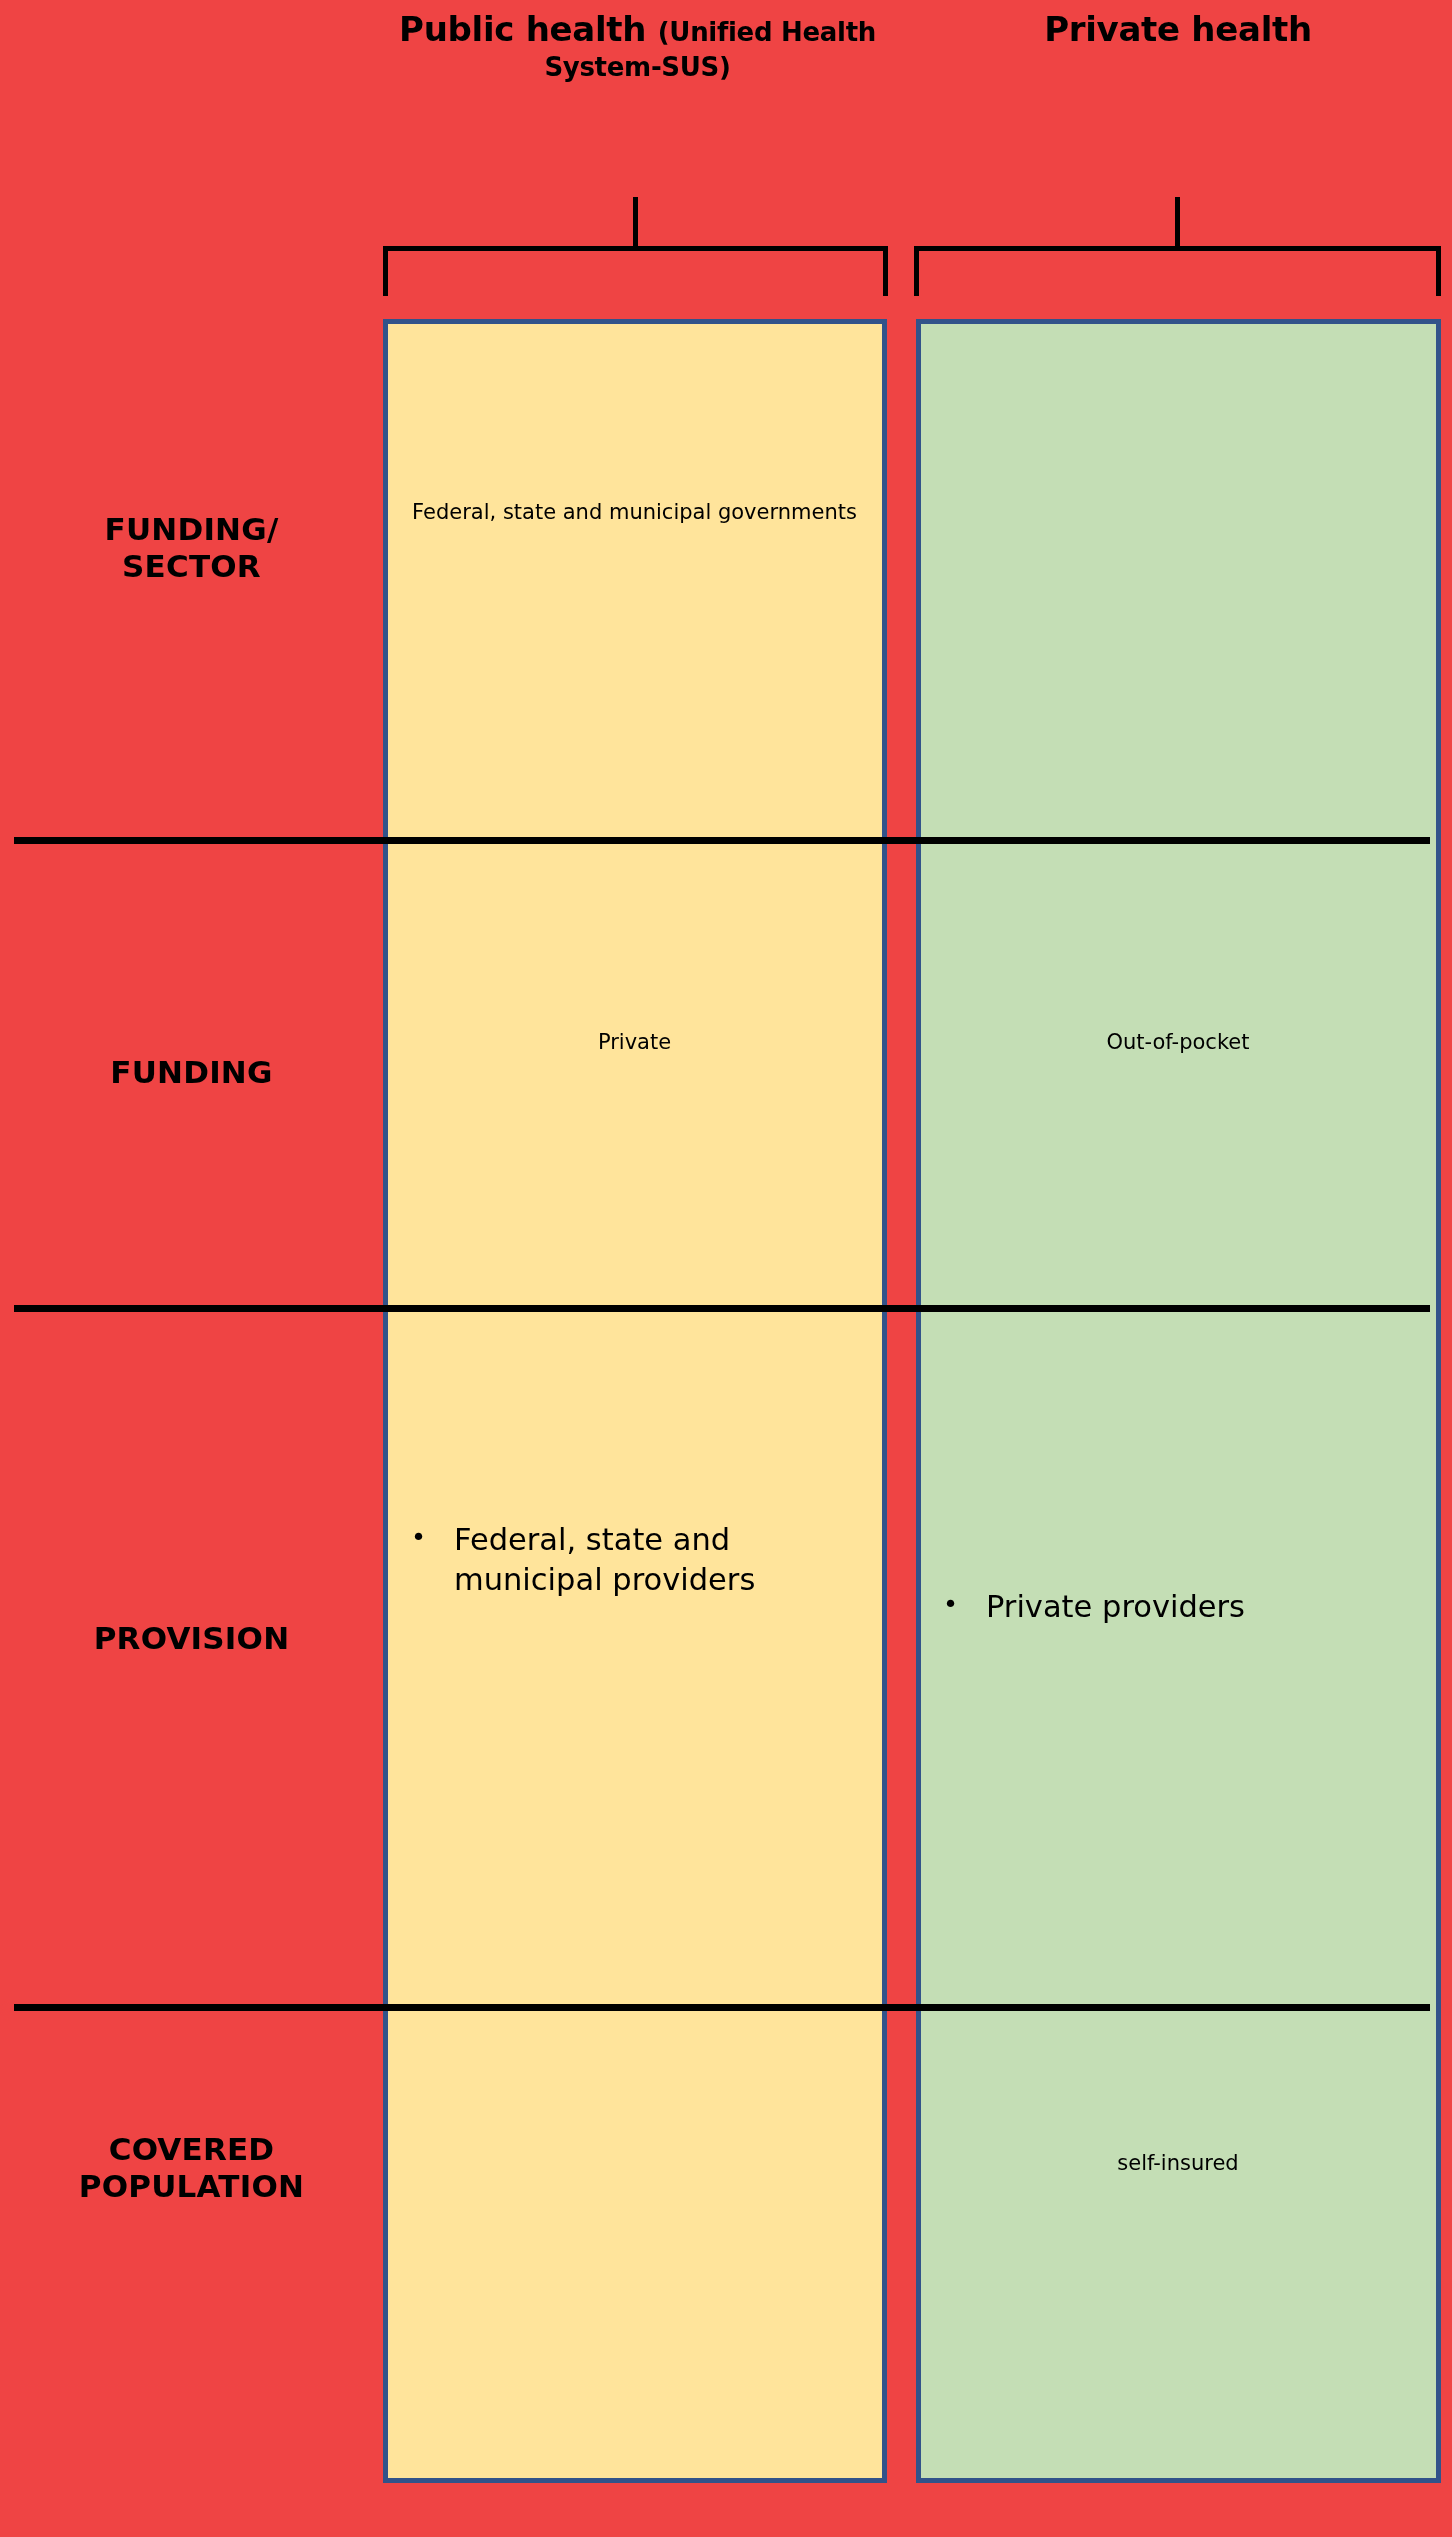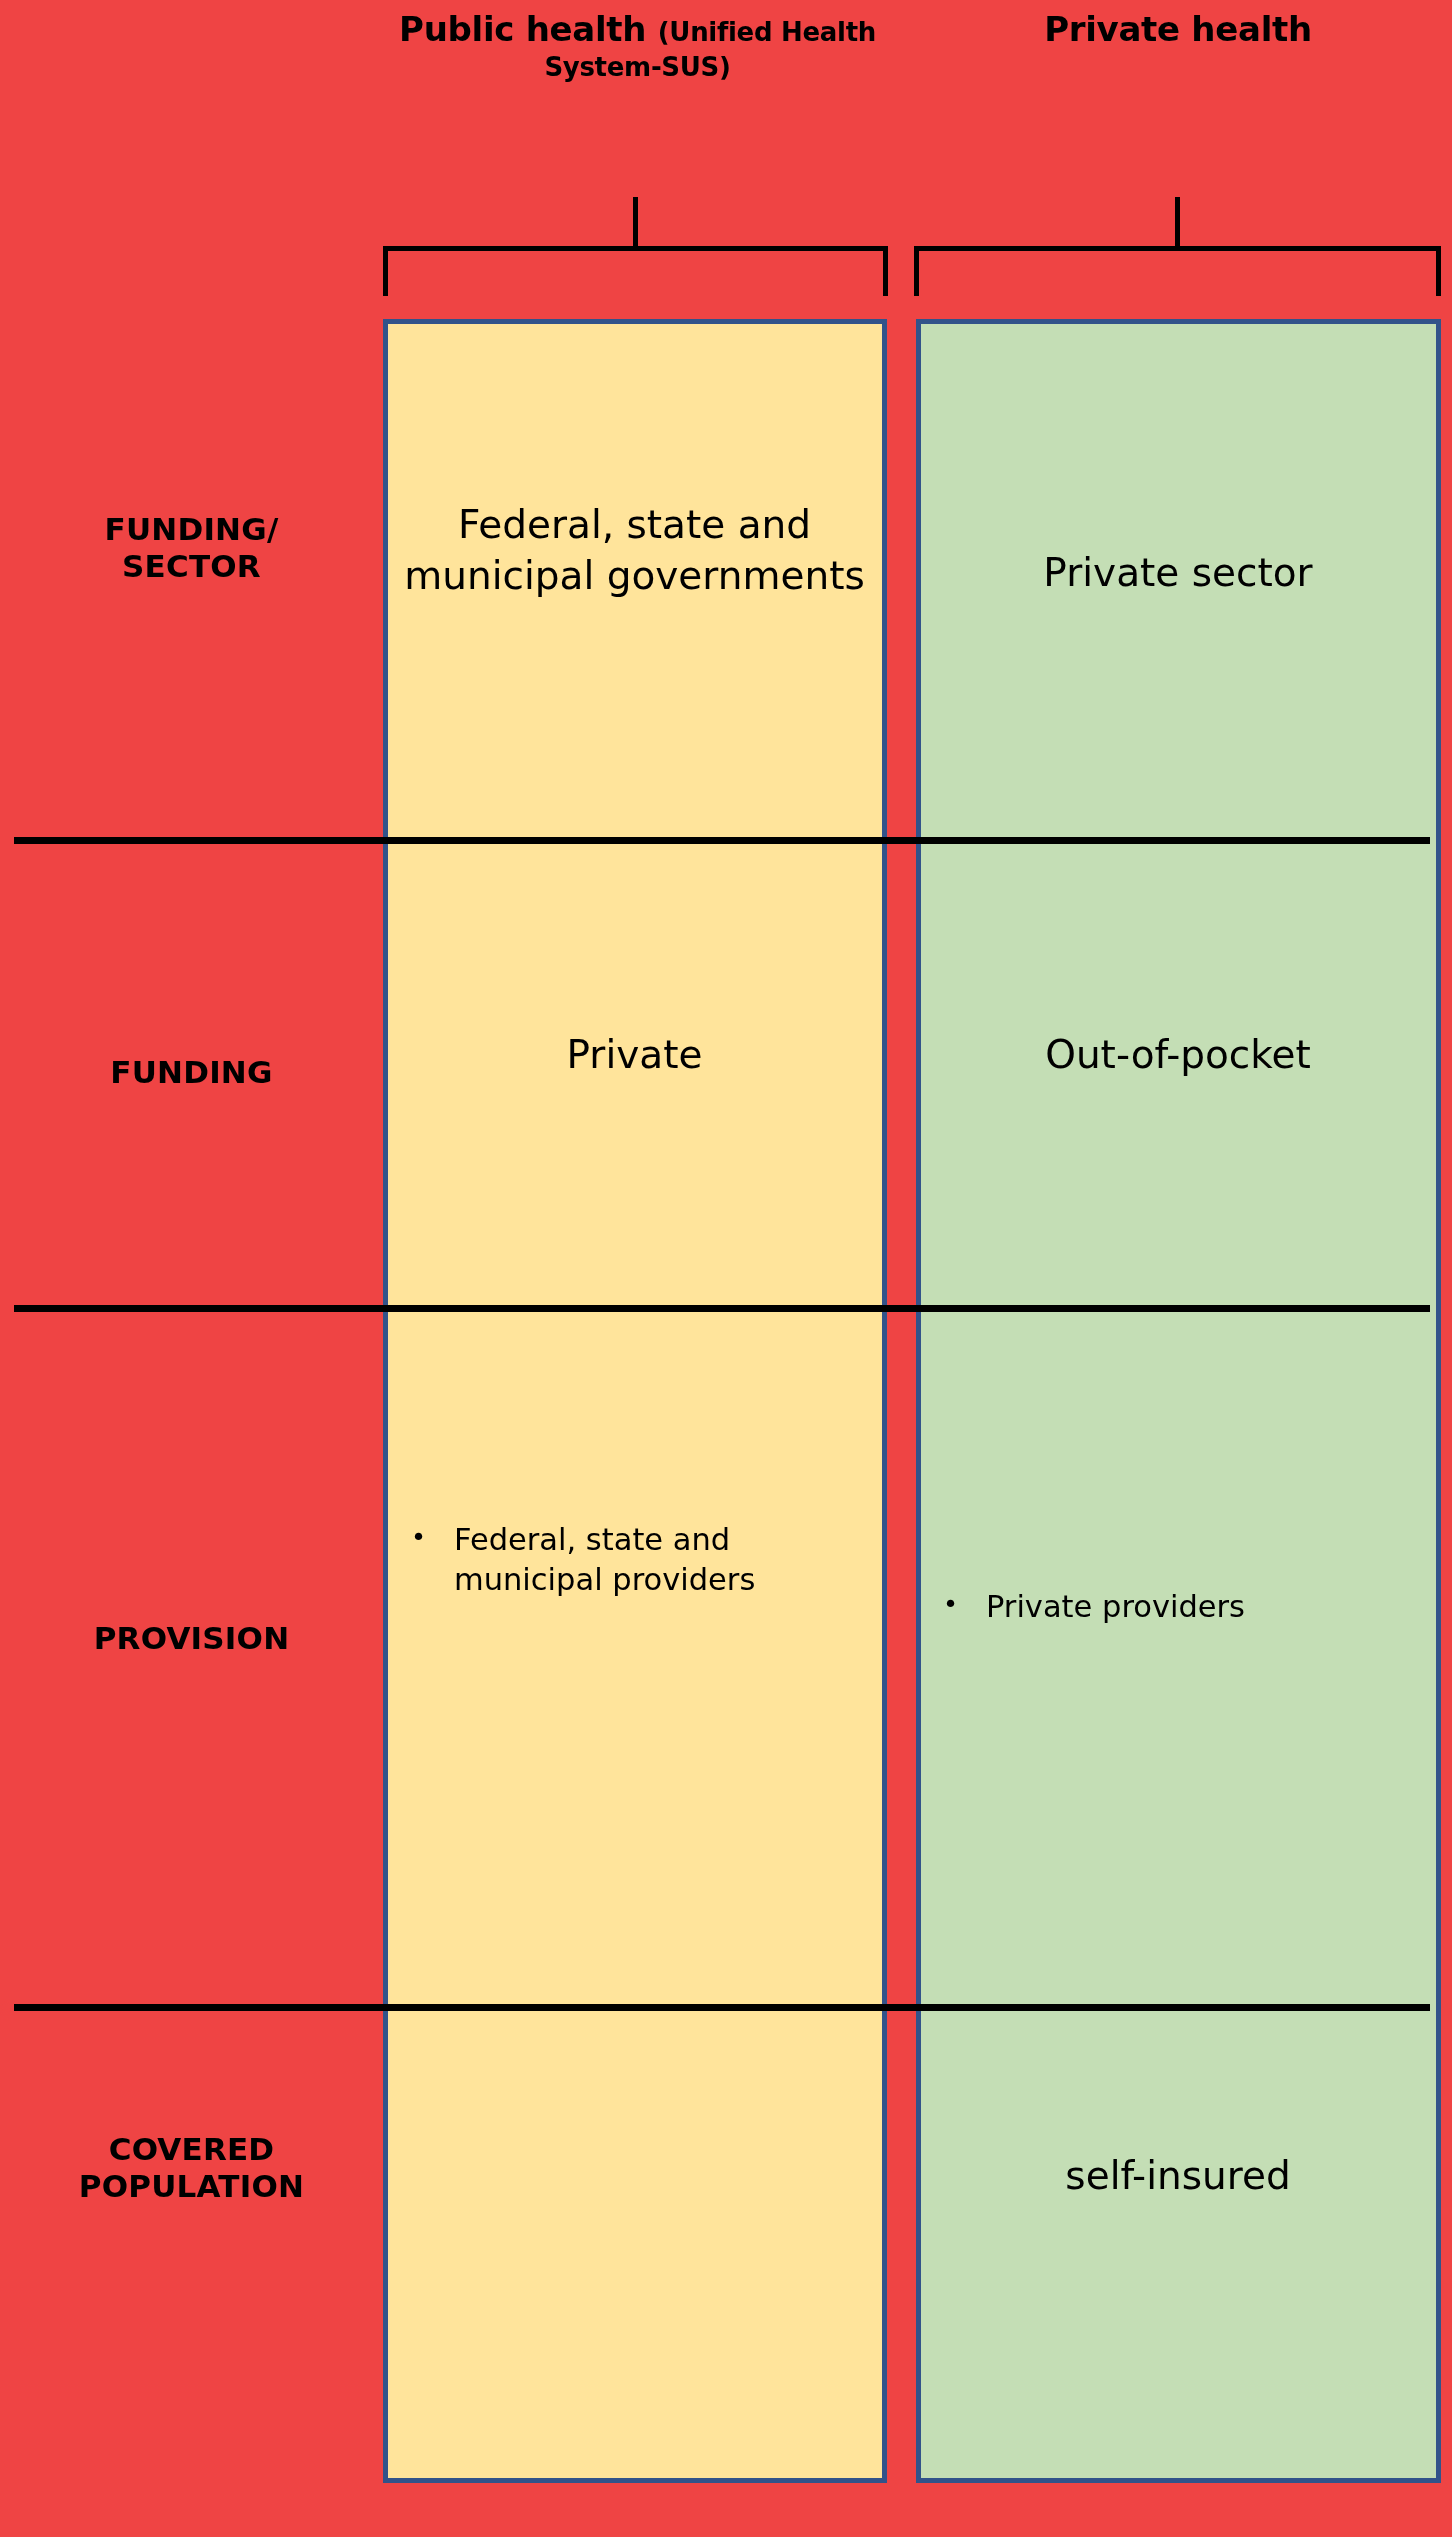--- a/index.html
+++ b/index.html
@@ -133,21 +133,21 @@
   }
   #row-label-agency{top:511px;}
   #row-label-funding{top:1054px;}
   #row-label-provision{top:1620px;}
   #row-label-covered{top:2131px;}
 
   
   .cell-text{
     position:absolute;
     color:#000000;
-    font-size:39px;
+    font-size:21px;
     line-height:1.32;
     text-align:center;
   }
   .cell-text.public{
     left:388px;
     width:493px;
   }
   .cell-text.private{
     left:921px;
     width:514px;
@@ -240,21 +240,20 @@
   <div class="row-label" id="row-label-provision">
     <div>PROVISION</div>
   </div>
 
   <div class="row-label" id="row-label-covered">
     <div>COVERED</div>
     <div>POPULATION</div>
   </div>
 
   <div class="cell-text public" id="cell-public-agency">Federal, state and municipal governments</div>
-  <div class="cell-text private" id="cell-private-agency">Private sector</div>
 
   <div class="cell-text public" id="cell-public-funding">Private</div>
   <div class="cell-text private" id="cell-private-funding">Out-of-pocket</div>
 
   <div class="bullet-block" id="cell-public-provision">
     <div class="bullet-row">
       <span class="bullet-dot">•</span>
       <span class="bullet-text">Federal, state and municipal providers</span>
     </div>
   </div>

